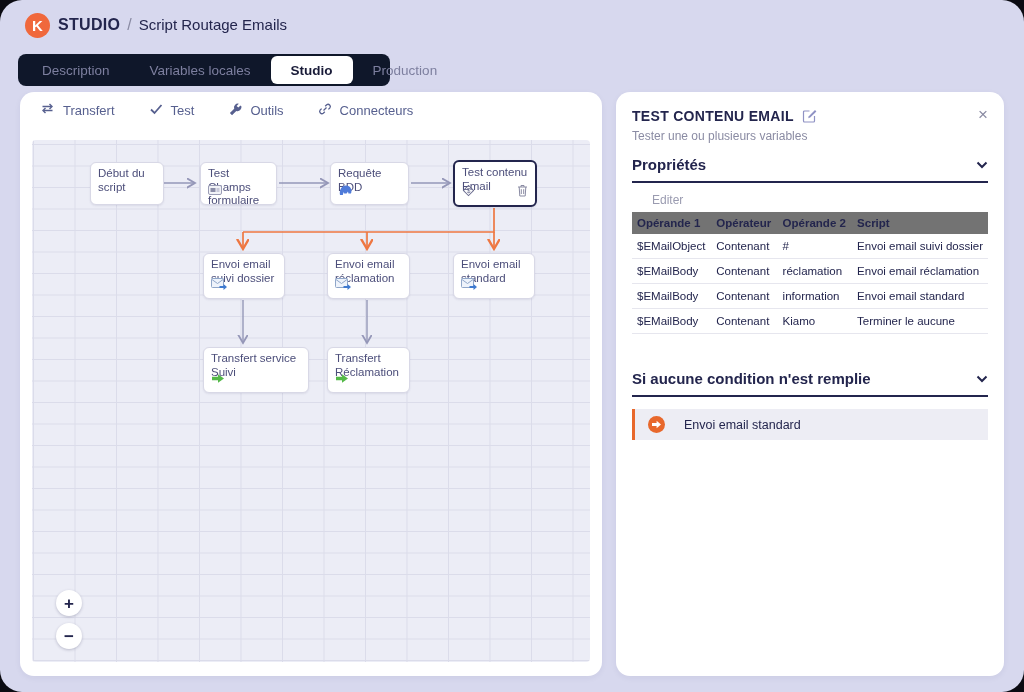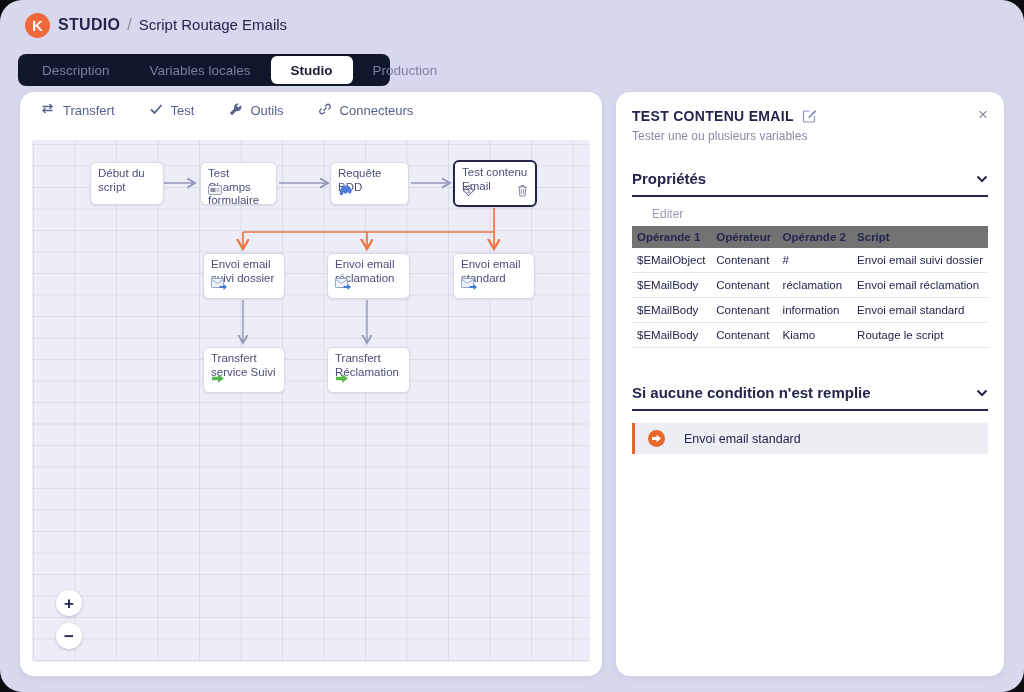--- a/index.html
+++ b/index.html
@@ -55,21 +55,21 @@
   
   #dp-header{display:flex;align-items:flex-start;}
   #dp-title{font-size:14px;font-weight:bold;color:#23254d;letter-spacing:.3px;}
   #dp-edit{margin-left:8px;cursor:pointer;display:inline-flex;}
   #dp-close{margin-left:auto;color:#8a8ba3;font-size:17px;line-height:14px;cursor:pointer;}
   #dp-subtitle{font-size:12px;color:#8a8ba3;margin-top:5px;}
 
   .sec-head{display:flex;align-items:center;font-size:15px;font-weight:bold;color:#23254d;
             border-bottom:2px solid #23254d;padding-bottom:8px;cursor:pointer;}
   .sec-head .chev{margin-left:auto;display:inline-flex;}
-  #sec-props{margin-top:27px;align-items:center;}
+  #sec-props{margin-top:13px;align-items:center;}
   #edit-label{font-size:12px;color:#9a9bb0;margin:10px 0 5px 20px;}
 
   table#cond-table{width:100%;border-collapse:collapse;font-size:11.5px;color:#23254d;}
   #cond-table th{background:#737373;text-align:left;font-weight:bold;padding:5px 5px;white-space:nowrap;}
   #cond-table td{padding:6px 5px;border-bottom:1px solid #e6e6ee;white-space:nowrap;}
   #cond-table th:nth-child(1){width:78px;} #cond-table th:nth-child(2){width:70px;}
   #cond-table th:nth-child(3){width:76px;}
 
   #sec-fallback{margin-top:36px;}
   #fallback-row{margin-top:12px;height:31px;background:#ededf4;border-left:3px solid #e8682c;
@@ -193,21 +193,21 @@
                   <path d="M8.5 8h4V6l3.5 3-3.5 3v-2h-4z" fill="#3f7ad0"></path>
                 </svg></span>
             </span></div>
           <div class="node" style="left: 421px; top: 113px; width: 82px; height: 46px;"><span>Envoi email standard</span><span class="icons">
               <span><svg width="16" height="12" viewBox="0 0 16 12">
                   <rect x=".5" y=".5" width="12" height="9" rx="1" fill="#eef3fb" stroke="#8fa6c9"></rect>
                   <path d="M.5 1.2l6 4.3 6-4.3" fill="none" stroke="#8fa6c9"></path>
                   <path d="M8.5 8h4V6l3.5 3-3.5 3v-2h-4z" fill="#3f7ad0"></path>
                 </svg></span>
             </span></div>
-          <div class="node" style="left: 171px; top: 207px; width: 82px; height: 46px;"><span>Transfert service Suivi</span><span class="icons">
+          <div class="node" style="left: 171px; top: 207px; width: 106px; height: 46px;"><span>Transfert service Suivi</span><span class="icons">
               <span><svg width="14" height="11" viewBox="0 0 14 11">
                   <path d="M1 3.8h6V1.3l6 4.2-6 4.2V7.2H1z" fill="#54b948"></path>
                 </svg></span>
             </span></div>
           <div class="node" style="left: 295px; top: 207px; width: 83px; height: 46px;"><span>Transfert Réclamation</span><span class="icons">
               <span><svg width="14" height="11" viewBox="0 0 14 11">
                   <path d="M1 3.8h6V1.3l6 4.2-6 4.2V7.2H1z" fill="#54b948"></path>
                 </svg></span>
             </span></div>
         </div>
@@ -265,21 +265,21 @@
           <tr>
             <td>$EMailBody</td>
             <td>Contenant</td>
             <td>information</td>
             <td>Envoi email standard</td>
           </tr>
           <tr>
             <td>$EMailBody</td>
             <td>Contenant</td>
             <td>Kiamo</td>
-            <td>Routage le script</td>
+            <td>Terminer le aucune</td>
           </tr>
         </tbody>
     </table>
 
     <div class="sec-head" id="sec-fallback">
       <span>Si aucune condition n'est remplie</span>
       <span class="chev">
         <svg width="12" height="8" viewBox="0 0 12 8" fill="none" stroke="#23254d" stroke-width="2">
           <path d="M1.5 1.5L6 6l4.5-4.5"></path>
         </svg>

